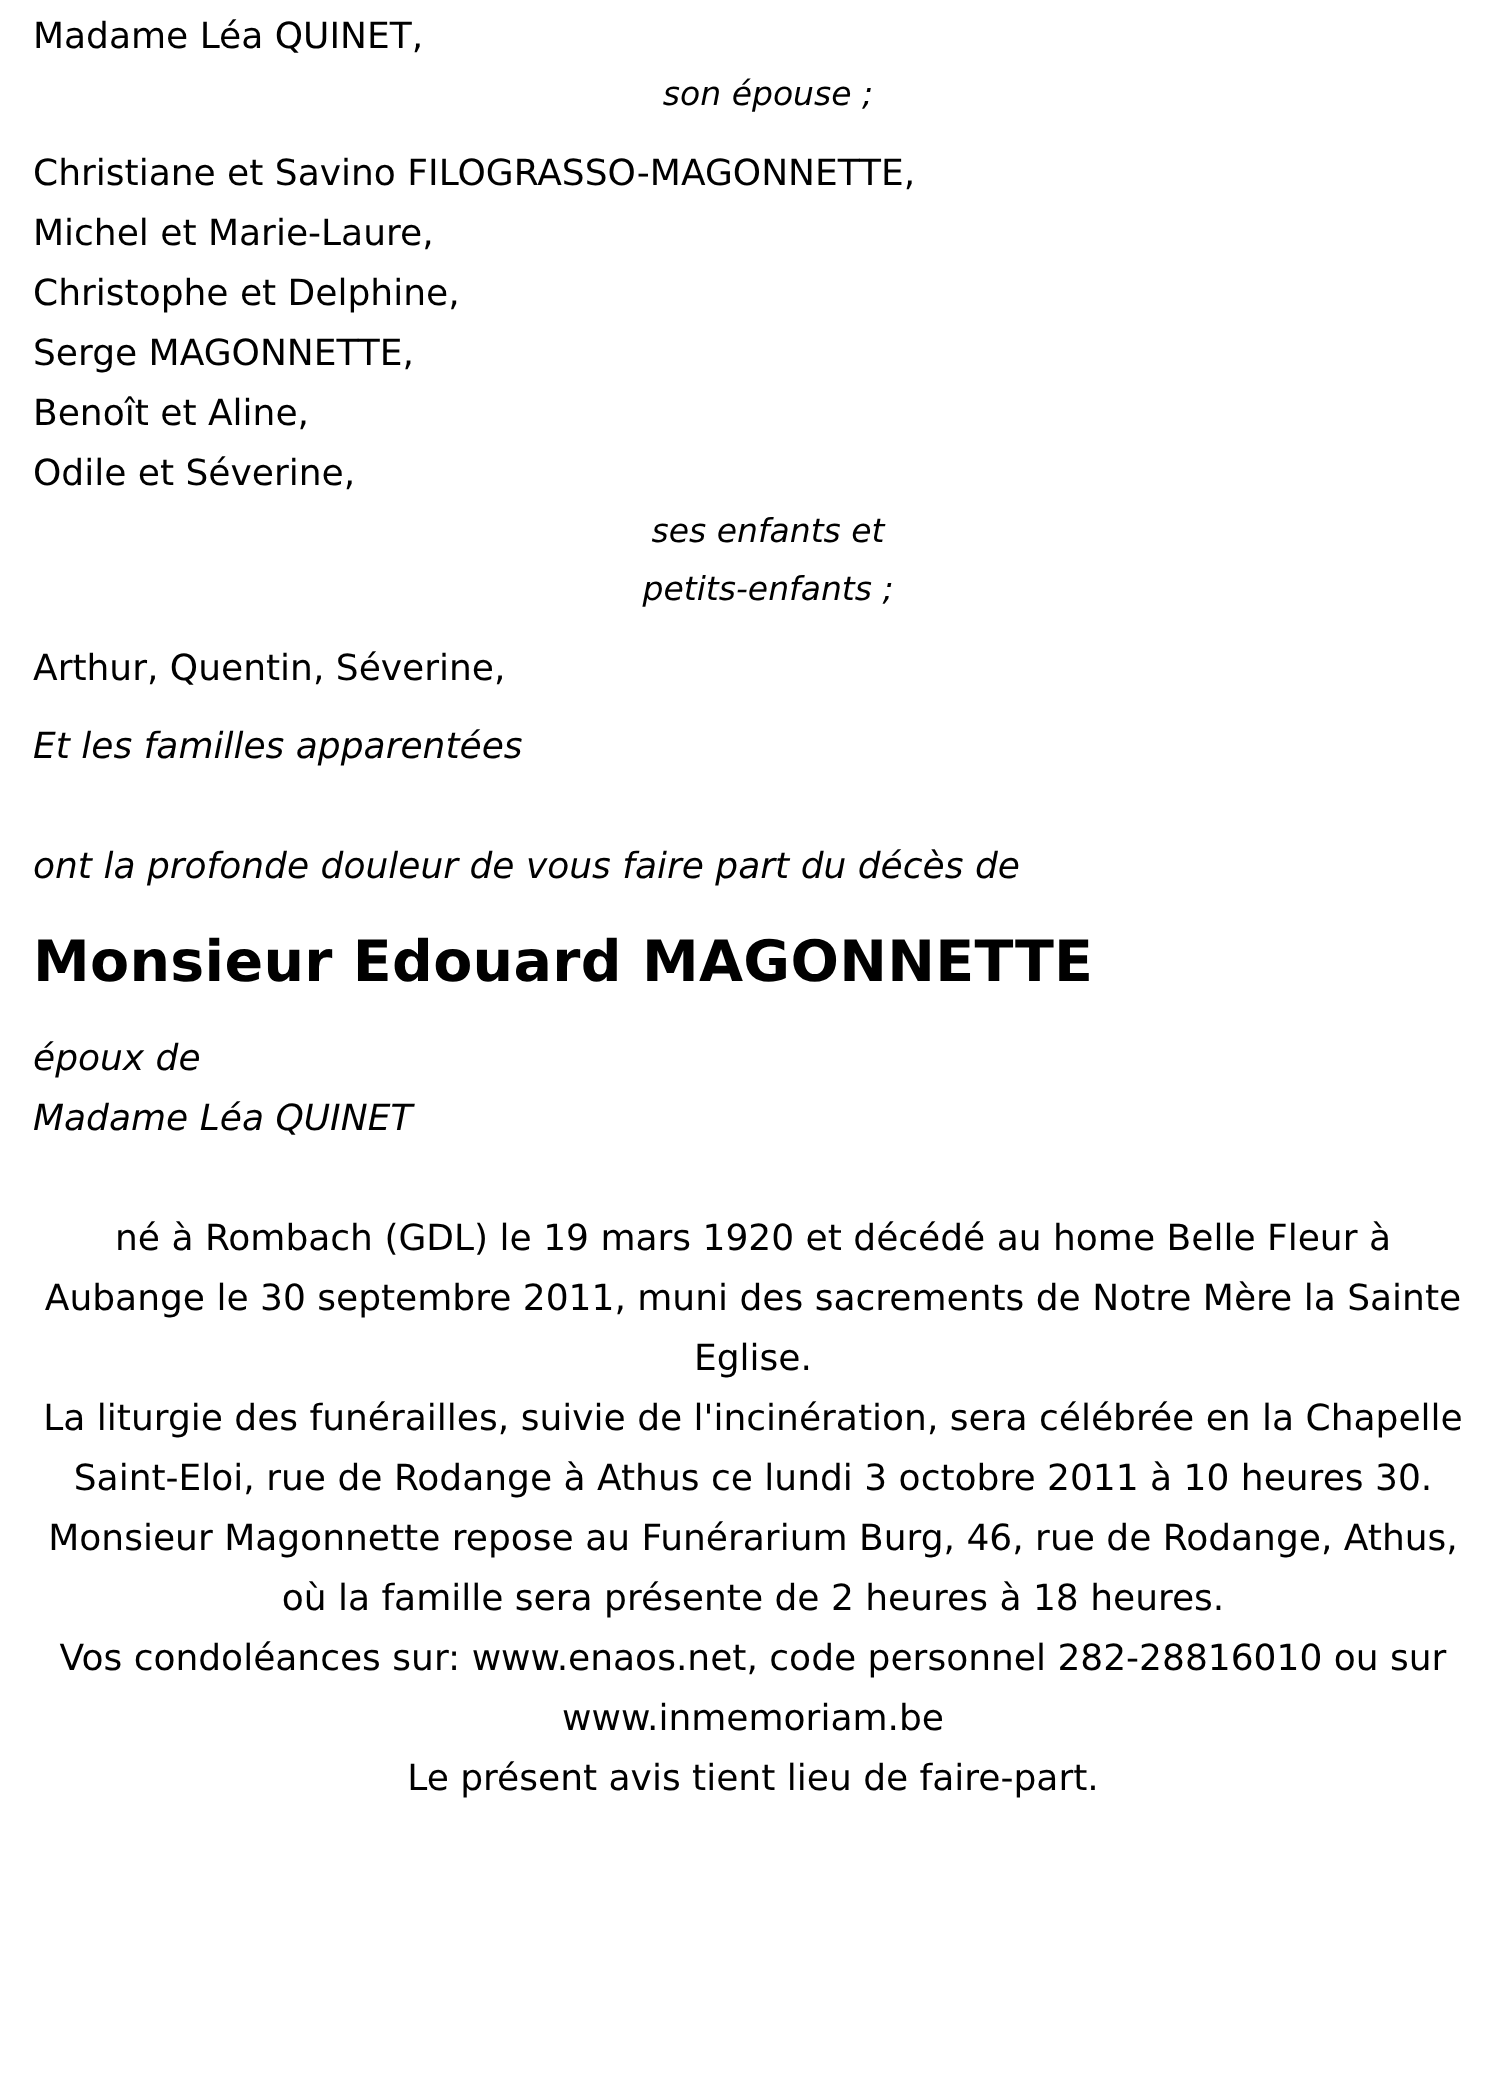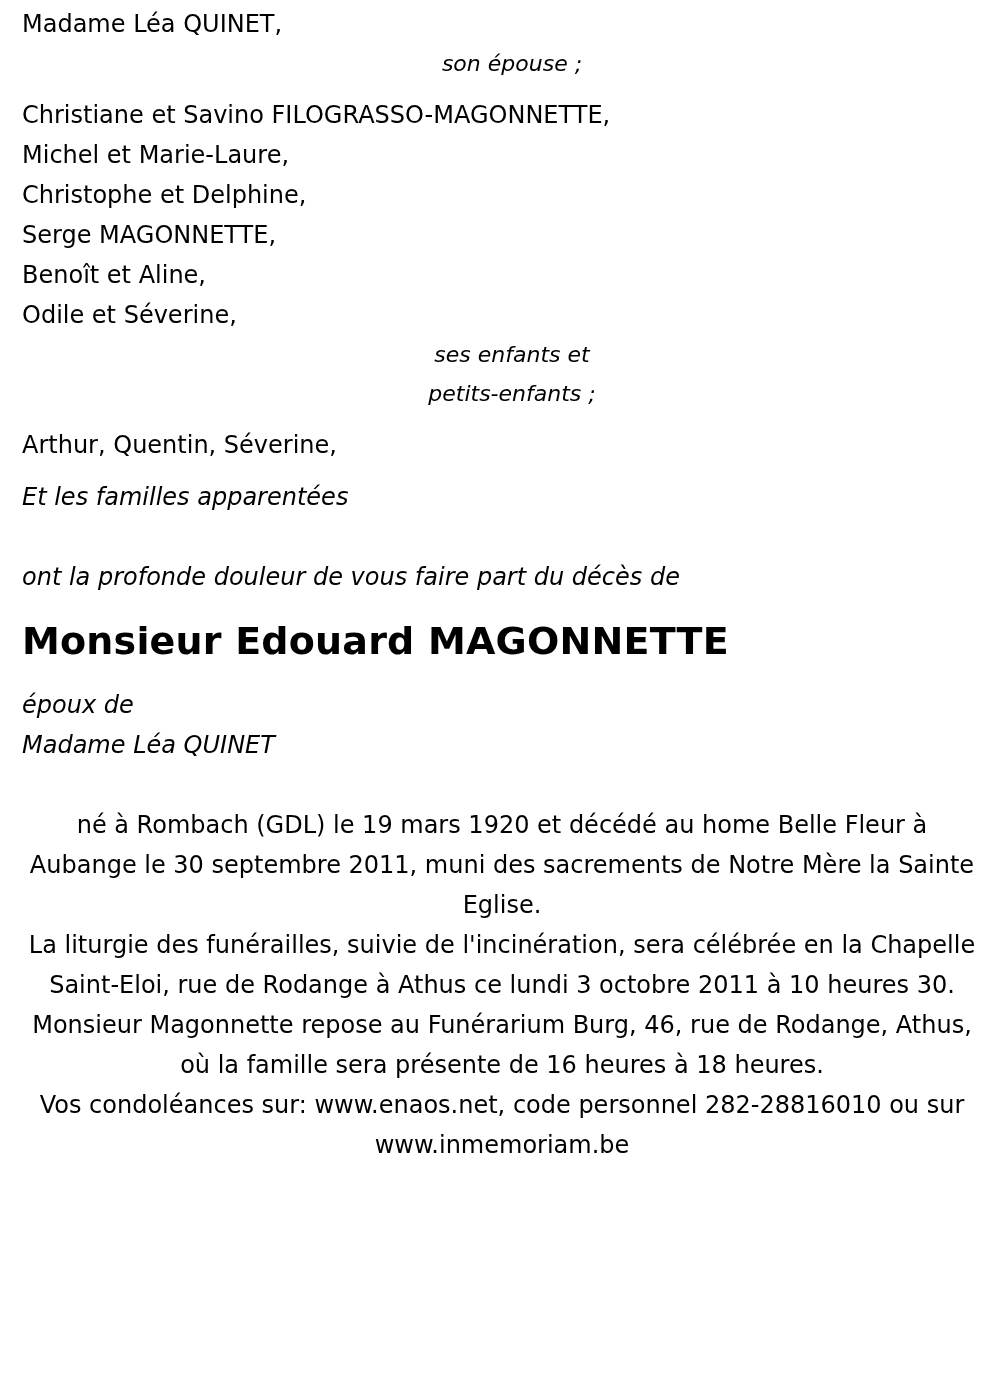--- a/index.html
+++ b/index.html
@@ -132,19 +132,20 @@
     <div class="line">époux de</div>
     <div class="line">Madame Léa QUINET</div>
 
     <div class="gap-lg"></div>
 
     <div class="para para-narrow">né à Rombach (GDL) le 19 mars 1920 et décédé au home Belle Fleur à Aubange le 30 septembre 2011, muni des sacrements de Notre Mère la Sainte Eglise.</div>
 
     <div class="para para-narrow">La liturgie des funérailles, suivie de l'incinération, sera célébrée en la Chapelle Saint-Eloi, rue de Rodange à Athus ce lundi 3 octobre 2011 à 10 heures 30.</div>
 
 
-    <div class="para para-narrow">Monsieur Magonnette repose au Funérarium Burg, 46, rue de Rodange, Athus, où la famille sera présente de 16 heures à 18 heures.</div>
+    <div class="para para-narrow">Monsieur Magonnette repose au Funérarium Burg, 46, rue de Rodange, Athus, où la famille sera présente de 2 heures à 18 heures.</div>
 
     <div class="para para-narrow">Vos condoléances sur: www.enaos.net, code personnel 282-28816010 ou sur www.inmemoriam.be</div>
 
+    <div class="para para-narrow">Le présent avis tient lieu de faire-part.</div>
 
   </div>
 </div>
 
 </body></html>

